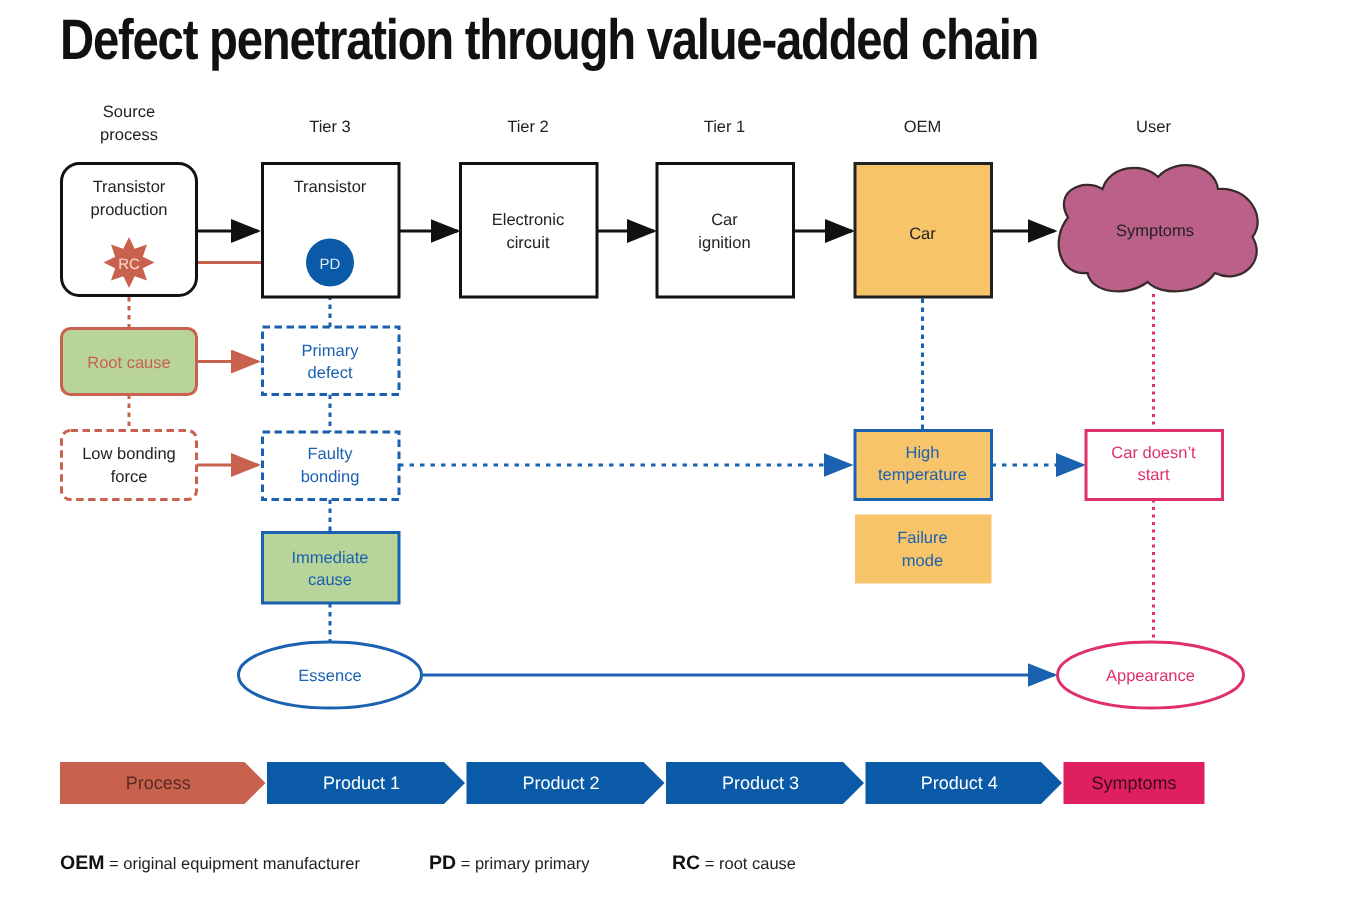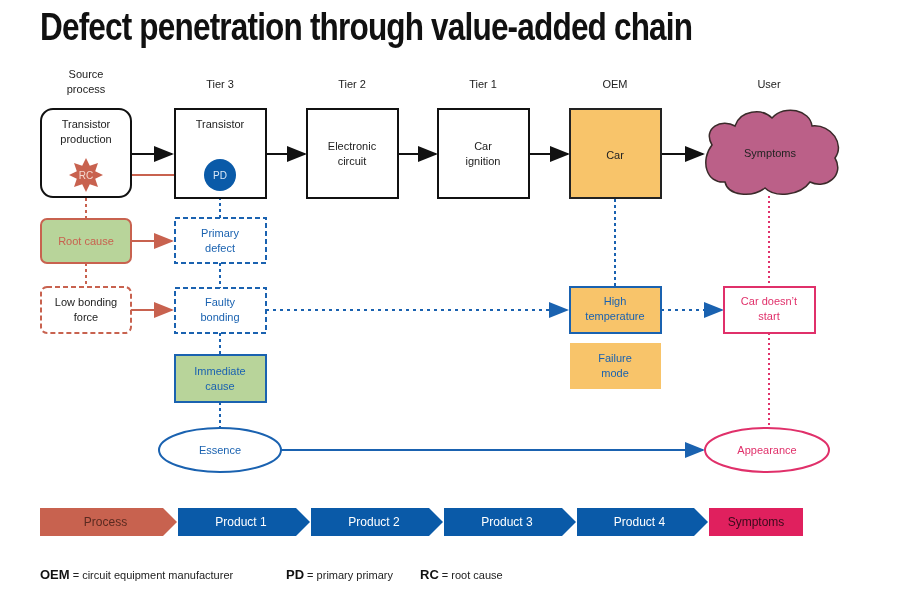--- a/index.html
+++ b/index.html
@@ -152,15 +152,15 @@
       <text class="lbl" x="374" y="526" style="fill: rgb(255, 255, 255); font-size: 12px;">Product 2</text>
       <polygon points="444,508 562,508 576,522 562,536 444,536" fill="#0a5aa8"></polygon>
       <text class="lbl" x="507" y="526" style="fill: rgb(255, 255, 255); font-size: 12px;">Product 3</text>
       <polygon points="577,508 694,508 708,522 694,536 577,536" fill="#0a5aa8"></polygon>
       <text class="lbl" x="639.5" y="526" style="fill: rgb(255, 255, 255); font-size: 12px;">Product 4</text>
       <polygon points="709,508 803,508 803,536 709,536" fill="#e0205e"></polygon>
       <text class="lbl" x="756" y="526" style="fill: rgb(58, 10, 26); font-size: 12px;">Symptoms</text>
     </g>
 </svg>
 
-<div class="legend" style="left:40px"><b>OEM</b><span> = circuit equipment manufacturer</span></div>
+<div class="legend" style="left:40px"><b>OEM</b><span> = original equipment manufacturer</span></div>
 <div class="legend" style="left:286px"><b>PD</b><span> = primary primary</span></div>
-<div class="legend" style="left:420px"><b>RC</b><span> = root cause</span></div>
+<div class="legend" style="left:448px"><b>RC</b><span> = root cause</span></div>
 
 </body></html>

